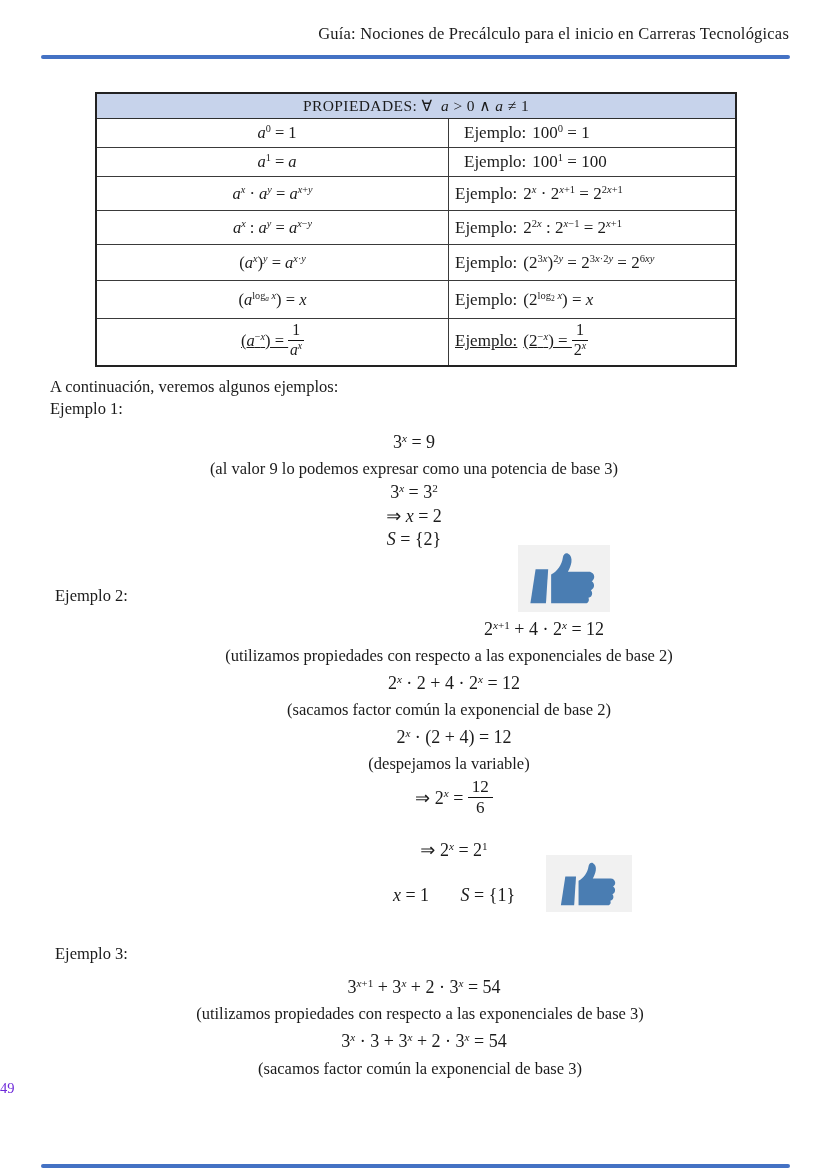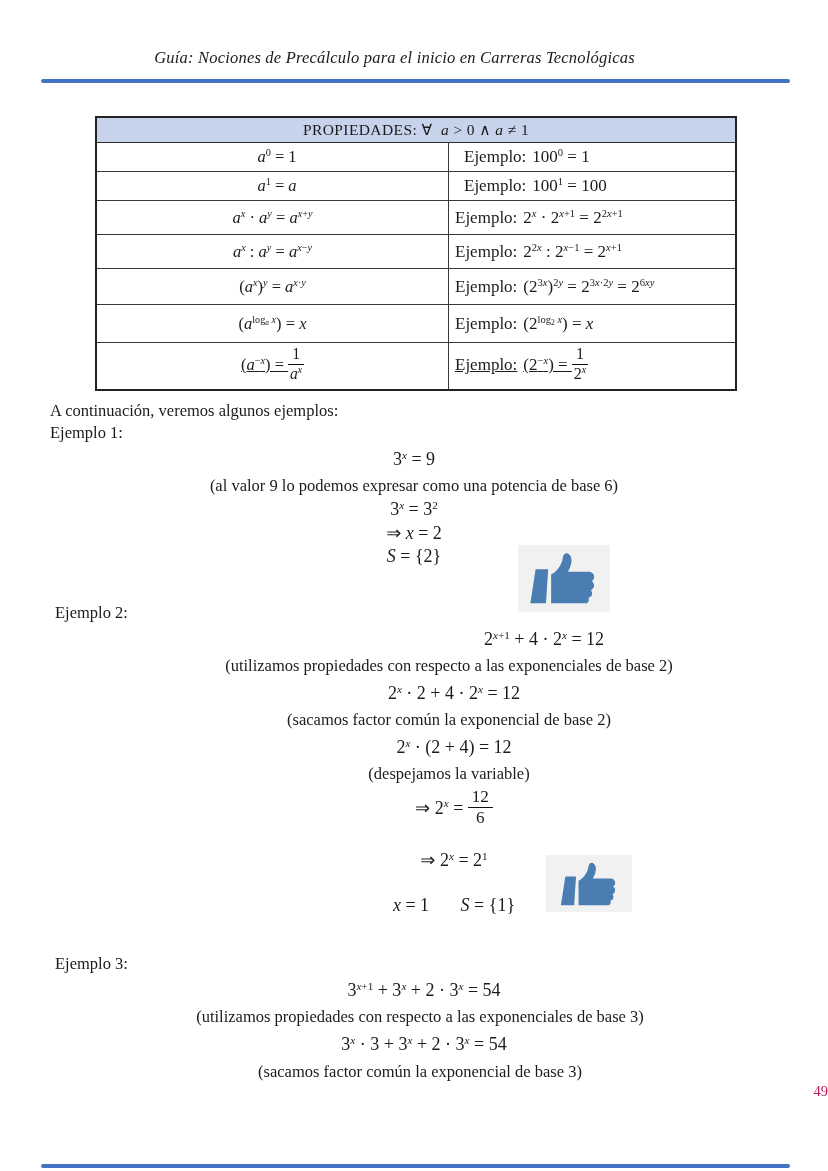--- a/index.html
+++ b/index.html
@@ -1,21 +1,21 @@
 <!DOCTYPE html>
 <html><head>
 <meta charset="utf-8">
 <style>
   html,body { margin:0; padding:0; background:#ffffff; }
   .page {
     position:relative; width:828px; height:1171px; background:#ffffff;
     font-family:"Liberation Serif", serif; color:#1b1b1b; overflow:hidden;
   }
   
-  .header-title { text-align:center; padding:48px 39px 0 0; font-size:16.5px; letter-spacing:.2px;font-style:italic; }
+  .header-title { text-align:right; padding:24px 39px 0 0; font-size:16.5px; letter-spacing:.2px; }
   .rule-top { height:4px; background:#4472c4; margin:11px 38px 0 41px; border-radius:2px; }
   .rule-bottom { position:absolute; left:41px; right:38px; bottom:3px; height:4px; background:#4472c4; border-radius:2px; }
 
   
   table.props { border-collapse:collapse; margin:33px 0 8px 95px; width:642px; border:2px solid #222; }
   table.props th {
     background:#c7d3eb; border:1px solid #2f2f2f; font-weight:normal;
     font-size:15.5px; letter-spacing:.4px; height:22px; padding:1px 0; text-align:center;
   }
   table.props td { border:1px solid #3a3a3a; padding:1px 6px; }
@@ -29,34 +29,34 @@
   sub { font-size:.72em; vertical-align:baseline; position:relative; top:.25em; line-height:0; }
 
   .frac { display:inline-block; vertical-align:middle; text-align:center; line-height:1.05; font-size:.95em; position:relative; top:-2px; }
   .frac .fn { display:block; padding:0 4px 1px; border-bottom:1.2px solid #111; }
   .frac .fd { display:block; padding-top:1px; }
 
   
   .intro { margin:10px 0 0 50px; font-size:16.5px; line-height:20px; }
   .exh { margin:1px 0 0 50px; font-weight:normal; font-size:16.5px; line-height:21px; }
   .exh.ind55 { margin-left:55px; }
-  .m { text-align:center; font-size:18px; line-height:23px; margin-top:5px; position:relative; }
+  .m { text-align:center; font-size:18px; line-height:23px; margin-top:12px; position:relative; }
   .note { text-align:center; font-size:16.5px; line-height:21px; margin-top:4px; position:relative; }
   .note.wrapped { max-width:755px; margin-left:auto; margin-right:auto; }
   .mt20 { margin-top:20px; } .mt22 { margin-top:22px; }
   .mtex2 { margin-top:34px; } .mtex3 { margin-top:36px; }
   .o130 { left:130px; } .o40 { left:40px; } .o35 { left:35px; } .o10 { left:10px; } .o6 { left:6px; }
 
   
   .thumb { position:absolute; background:#f1f1f1; display:flex; align-items:center; justify-content:center; }
   .thumb svg { width:82%; height:84%; }
   .thumb1 { left:518px; top:545px; width:92px; height:67px; }
   .thumb2 { left:546px; top:855px; width:86px; height:57px; }
 
-  .page-number { text-align:right; font-size:14.5px; color:#be185d; margin-top:1px; }
+  .page-number { text-align:left; font-size:14.5px; color:#6d28d9; margin-top:1px; }
 </style>
 </head>
 <body>
 
 <div class="page">
 
   <div class="header-title">Guía: Nociones de Precálculo para el inicio en Carreras Tecnológicas</div>
   <div class="rule-top"></div>
 
   <table class="props">
@@ -94,21 +94,21 @@
         <td class="prop">(<i>a</i><sup>−<i>x</i></sup>) = <span class="frac"><span class="fn">1</span><span class="fd"><i>a</i><sup><i>x</i></sup></span></span></td>
         <td class="exc"><span class="exlabel">Ejemplo:</span><span>(2<sup>−<i>x</i></sup>) = <span class="frac"><span class="fn">1</span><span class="fd">2<sup><i>x</i></sup></span></span></span></td>
       </tr>
     </tbody>
   </table>
 
   <p class="intro">A continuación, veremos algunos ejemplos:</p>
 
   <p class="exh">Ejemplo 1:</p>
   <div class="m">3<sup><i>x</i></sup> = 9</div>
-  <div class="note">(al valor 9 lo podemos expresar como una potencia de base 6)</div>
+  <div class="note">(al valor 9 lo podemos expresar como una potencia de base 3)</div>
   <div class="m" style="margin-top:2px">3<sup><i>x</i></sup> = 3<sup>2</sup></div>
   <div class="m" style="margin-top:1px">⇒ <i>x</i> = 2</div>
   <div class="m" style="margin-top:0"><i>S</i> = {2}</div>
 
   <p class="exh ind55 mtex2">Ejemplo 2:</p>
   <div class="m o130">2<sup><i>x</i>+1</sup> + 4 · 2<sup><i>x</i></sup> = 12</div>
   <div class="note o35">(utilizamos propiedades con respecto a las exponenciales de base 2)</div>
   <div class="m o40" style="margin-top:6px">2<sup><i>x</i></sup> · 2 + 4 · 2<sup><i>x</i></sup> = 12</div>
   <div class="note o35">(sacamos factor común la exponencial de base 2)</div>
   <div class="m o40" style="margin-top:6px">2<sup><i>x</i></sup> · (2 + 4) = 12</div>

